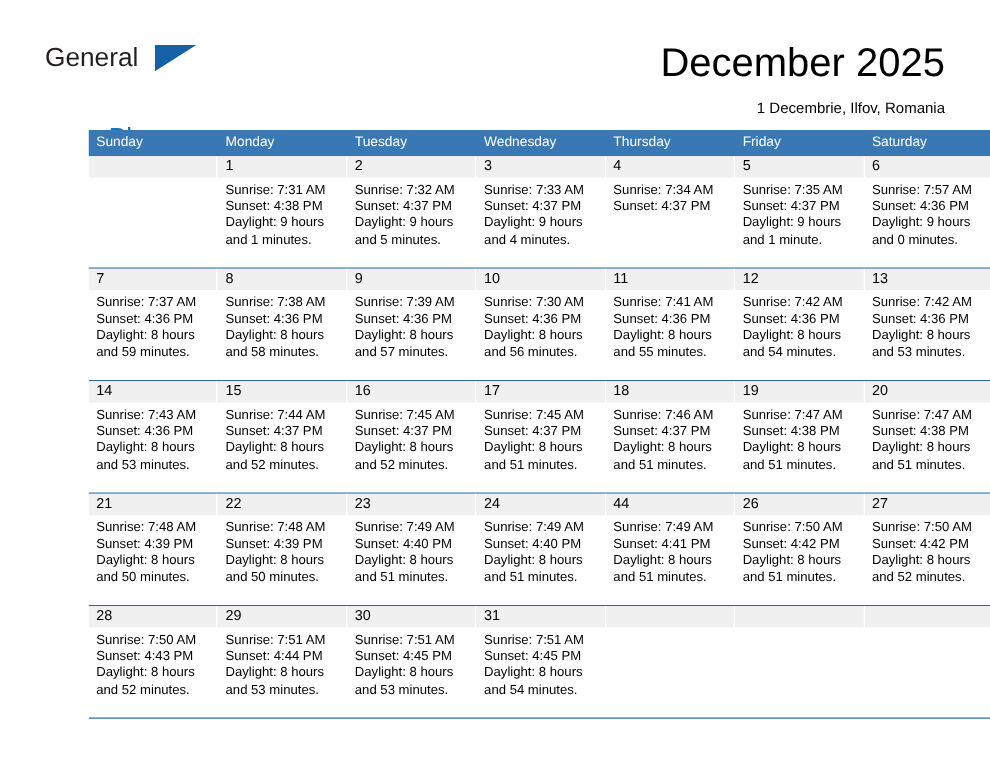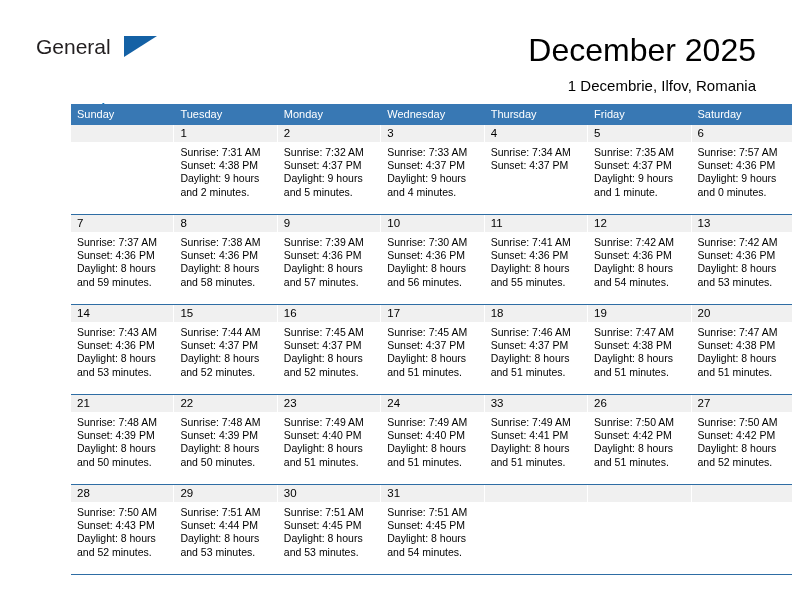--- a/index.html
+++ b/index.html
@@ -74,21 +74,21 @@
     font-size: 32px;
     line-height: 32px;
     color: #000000;
     text-align: right;
     white-space: nowrap;
   }
   .subtitle {
     position: absolute;
     right: 36px;
     top: 78px;
-    font-size: 15px;
+    font-size: 12px;
     line-height: 16px;
     color: #000000;
     text-align: right;
     white-space: nowrap;
   }
 
   
   .calendar {
     position: absolute;
     left: 34px;
@@ -168,39 +168,39 @@
       <span class="logo-triangle"></span>
       <span class="logo-blue">Blue</span>
     </div>
     <div class="title">December 2025</div>
     <div class="subtitle">1 Decembrie, Ilfov, Romania</div>
   </div>
 
   <div class="calendar">
     <div class="weekday-row">
       <div class="weekday">Sunday</div>
+      <div class="weekday">Monday</div>
       <div class="weekday">Tuesday</div>
-      <div class="weekday">Monday</div>
       <div class="weekday">Wednesday</div>
       <div class="weekday">Thursday</div>
       <div class="weekday">Friday</div>
       <div class="weekday">Saturday</div>
     </div>
 
     <div id="weeks-container">
         <div class="week first">
           <div class="day-cell">
             <div class="day-number"></div>
           </div>
           <div class="day-cell">
             <div class="day-number">1</div>
             <div class="day-info">
               <div>Sunrise: 7:31 AM</div>
               <div>Sunset: 4:38 PM</div>
-              <div class="daylight">Daylight: 9 hours and 2 minutes.</div>
+              <div class="daylight">Daylight: 9 hours and 1 minutes.</div>
             </div>
           </div>
           <div class="day-cell">
             <div class="day-number">2</div>
             <div class="day-info">
               <div>Sunrise: 7:32 AM</div>
               <div>Sunset: 4:37 PM</div>
               <div class="daylight">Daylight: 9 hours and 5 minutes.</div>
             </div>
           </div>
@@ -379,21 +379,21 @@
           </div>
           <div class="day-cell">
             <div class="day-number">24</div>
             <div class="day-info">
               <div>Sunrise: 7:49 AM</div>
               <div>Sunset: 4:40 PM</div>
               <div class="daylight">Daylight: 8 hours and 51 minutes.</div>
             </div>
           </div>
           <div class="day-cell">
-            <div class="day-number">33</div>
+            <div class="day-number">44</div>
             <div class="day-info">
               <div>Sunrise: 7:49 AM</div>
               <div>Sunset: 4:41 PM</div>
               <div class="daylight">Daylight: 8 hours and 51 minutes.</div>
             </div>
           </div>
           <div class="day-cell">
             <div class="day-number">26</div>
             <div class="day-info">
               <div>Sunrise: 7:50 AM</div>

